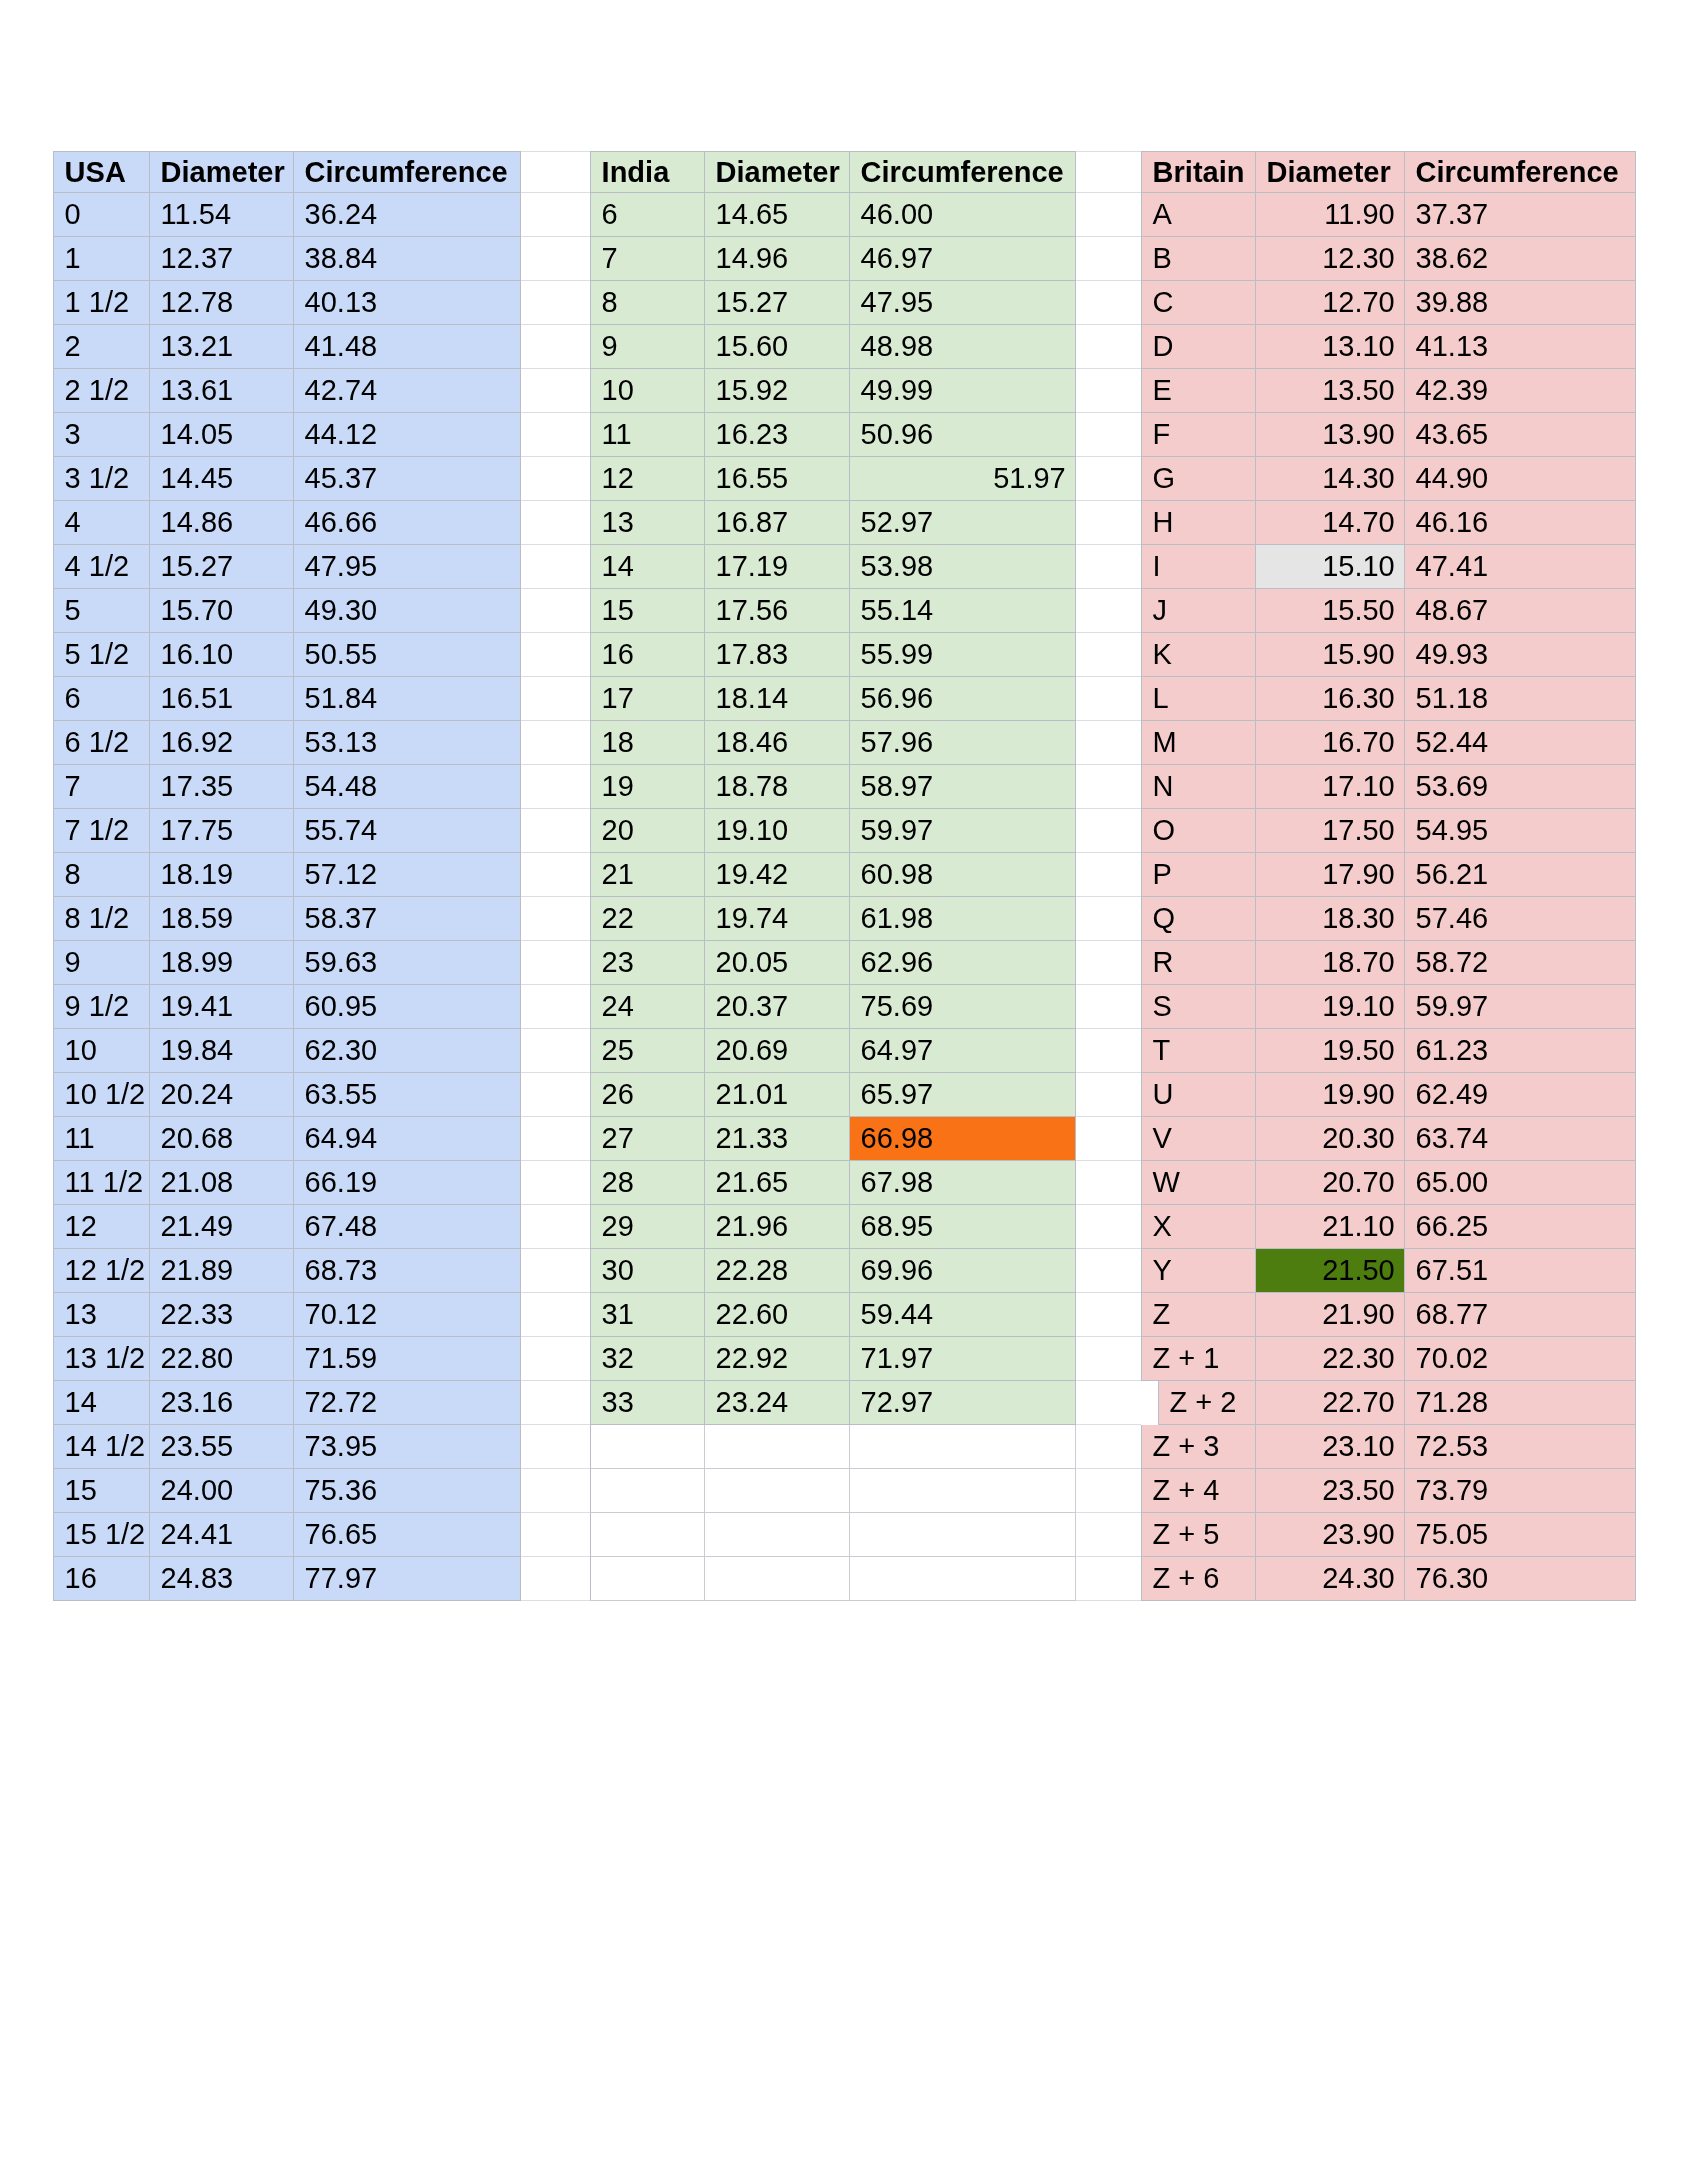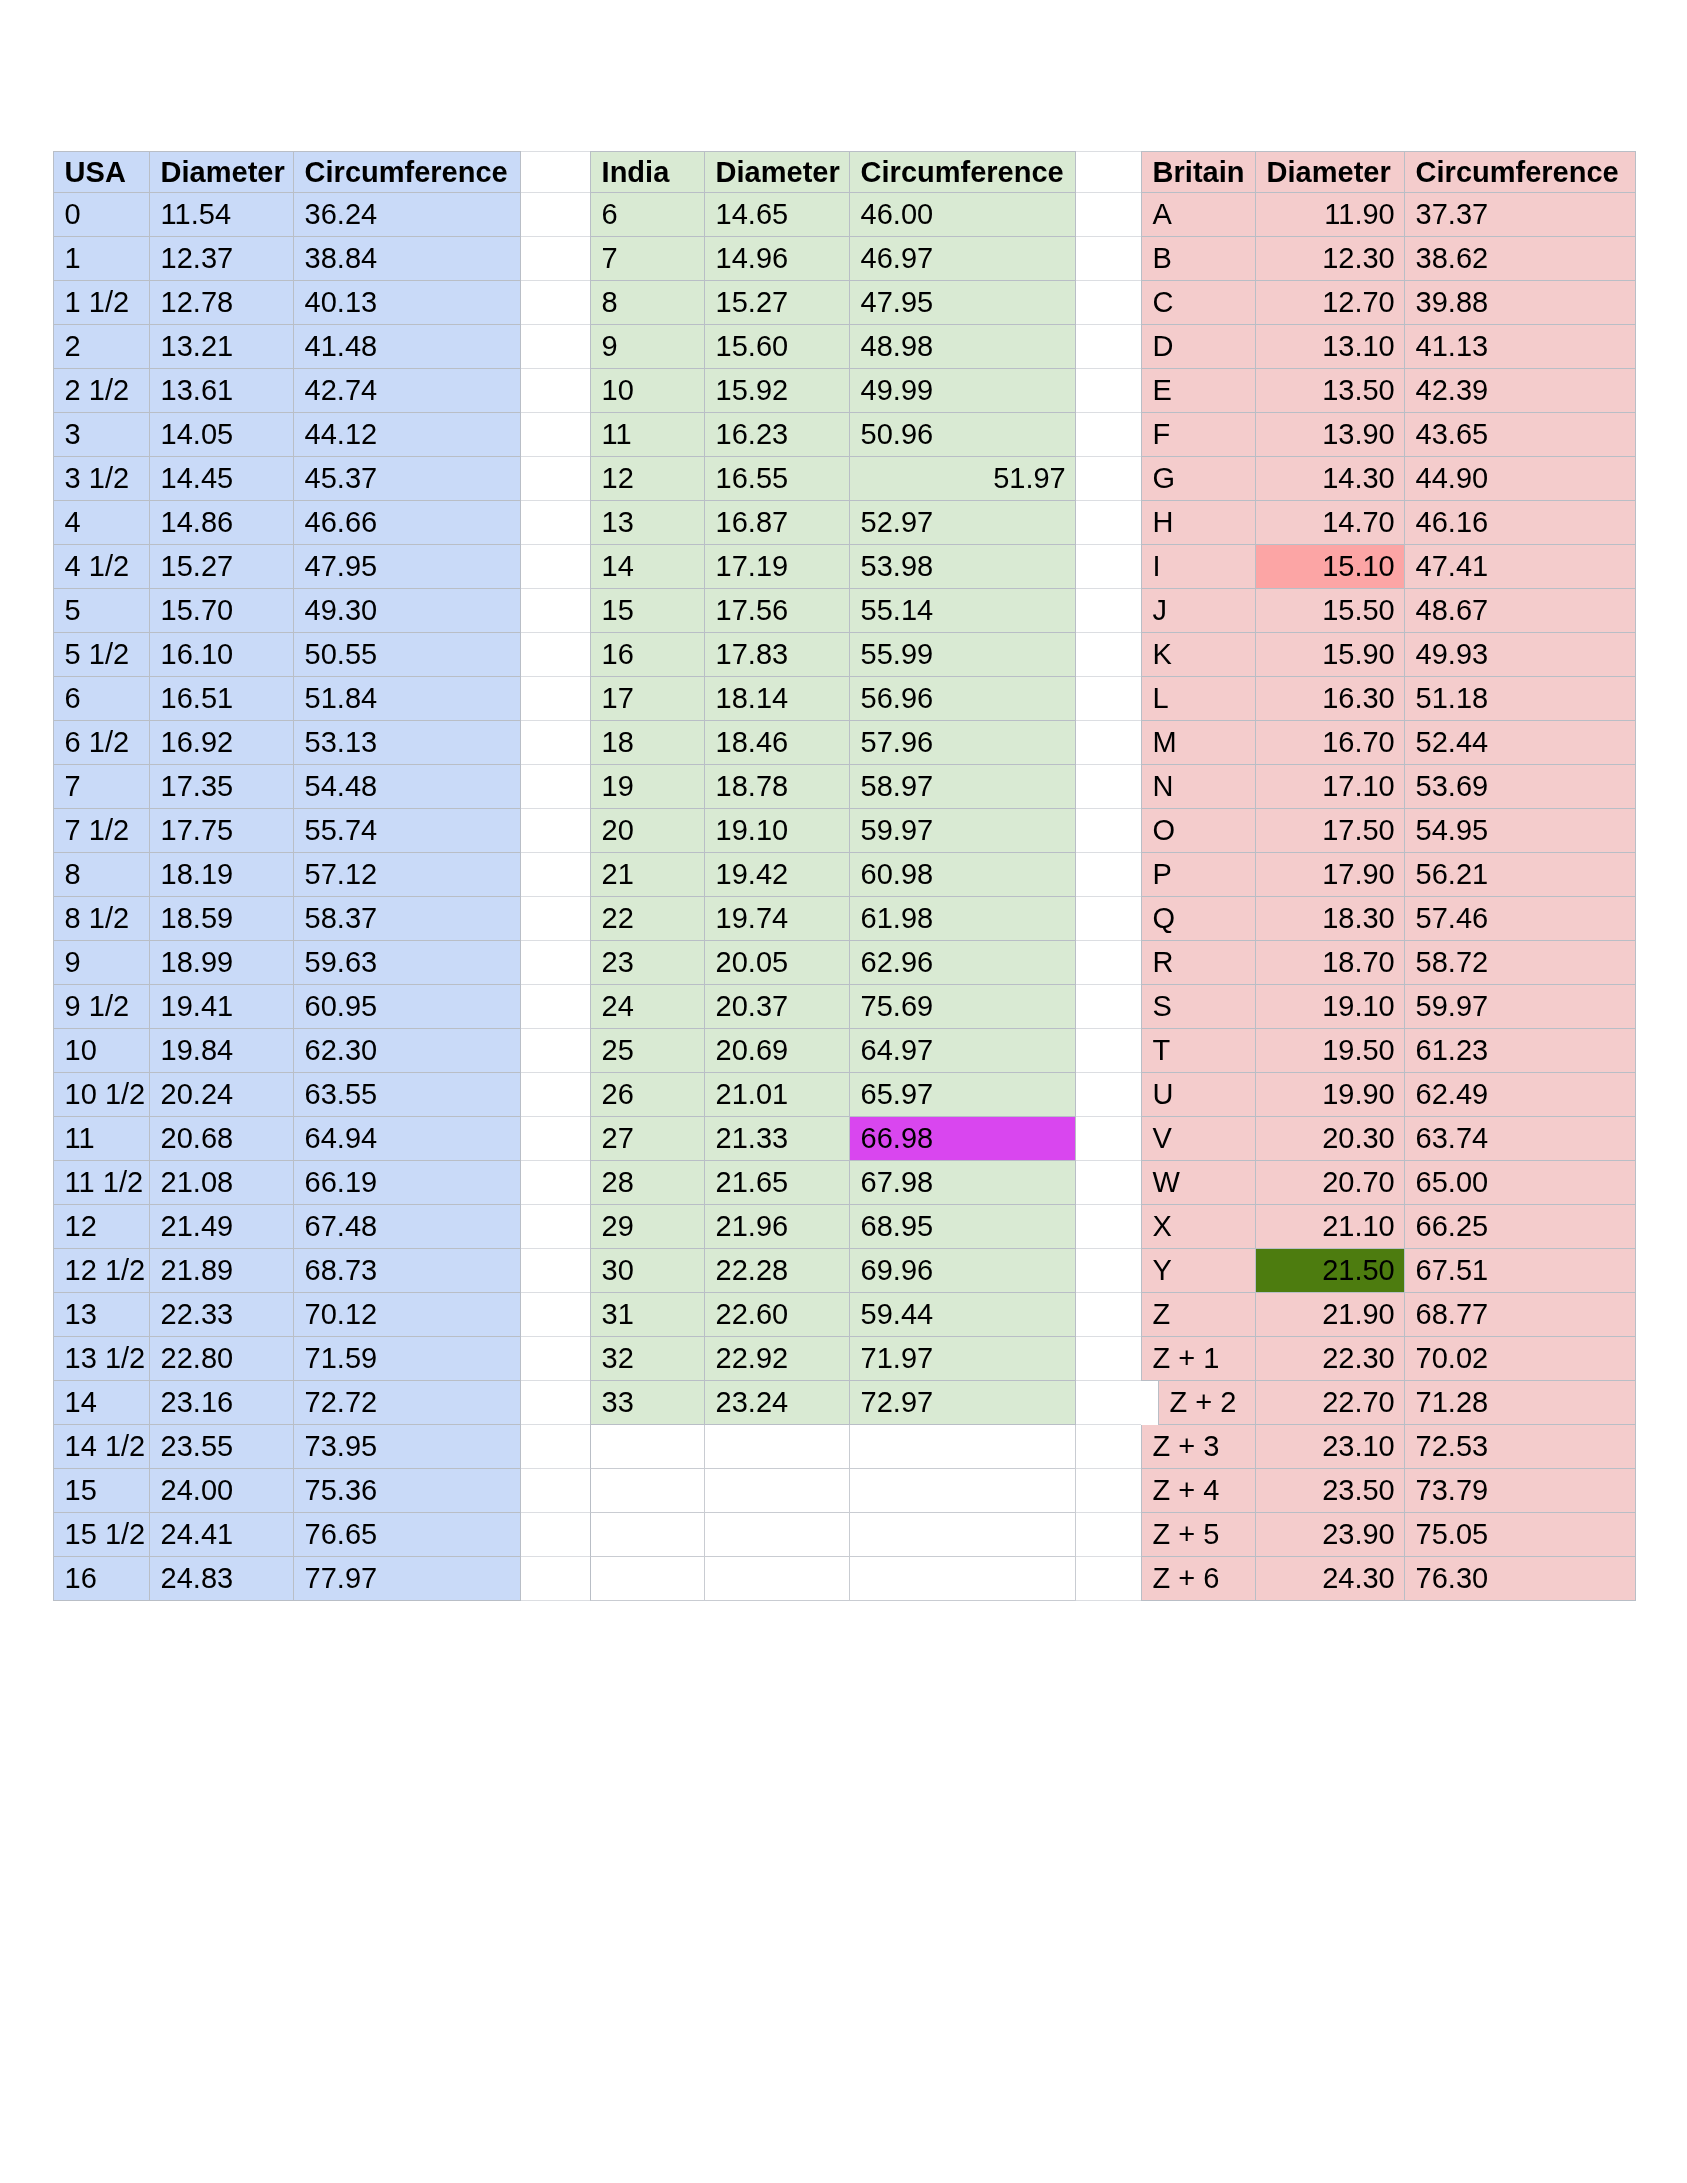--- a/index.html
+++ b/index.html
@@ -334,21 +334,21 @@
     <div class="cell" style="background: rgb(217, 234, 211);">
       <span>17.19</span>
     </div>
     <div class="cell" style="background: rgb(217, 234, 211);">
       <span>53.98</span>
     </div>
     <div class="cell gap"></div>
     <div class="cell col-first" style="background: rgb(244, 204, 204);">
       <span>I</span>
     </div>
-    <div class="cell right" style="background: #fca5a5;">
+    <div class="cell right" style="background: #e5e5e5;">
       <span>15.10</span>
     </div>
     <div class="cell" style="background: rgb(244, 204, 204);">
       <span>47.41</span>
     </div>
     <div class="cell col-first" style="background: rgb(201, 218, 248);">
       <span>5</span>
     </div>
     <div class="cell" style="background: rgb(201, 218, 248);">
       <span>15.70</span>
@@ -704,21 +704,21 @@
     <div class="cell" style="background: rgb(201, 218, 248);">
       <span>64.94</span>
     </div>
     <div class="cell gap"></div>
     <div class="cell col-first" style="background: rgb(217, 234, 211);">
       <span>27</span>
     </div>
     <div class="cell" style="background: rgb(217, 234, 211);">
       <span>21.33</span>
     </div>
-    <div class="cell" style="background: #d946ef;">
+    <div class="cell" style="background: #f97316;">
       <span>66.98</span>
     </div>
     <div class="cell gap"></div>
     <div class="cell col-first" style="background: rgb(244, 204, 204);">
       <span>V</span>
     </div>
     <div class="cell right" style="background: rgb(244, 204, 204);">
       <span>20.30</span>
     </div>
     <div class="cell" style="background: rgb(244, 204, 204);">

